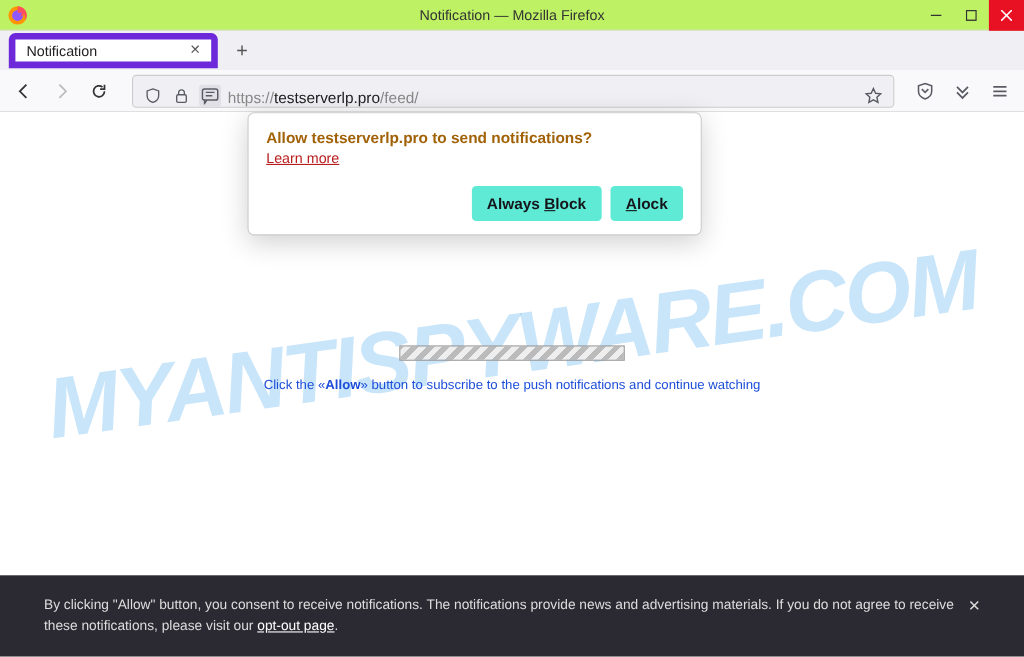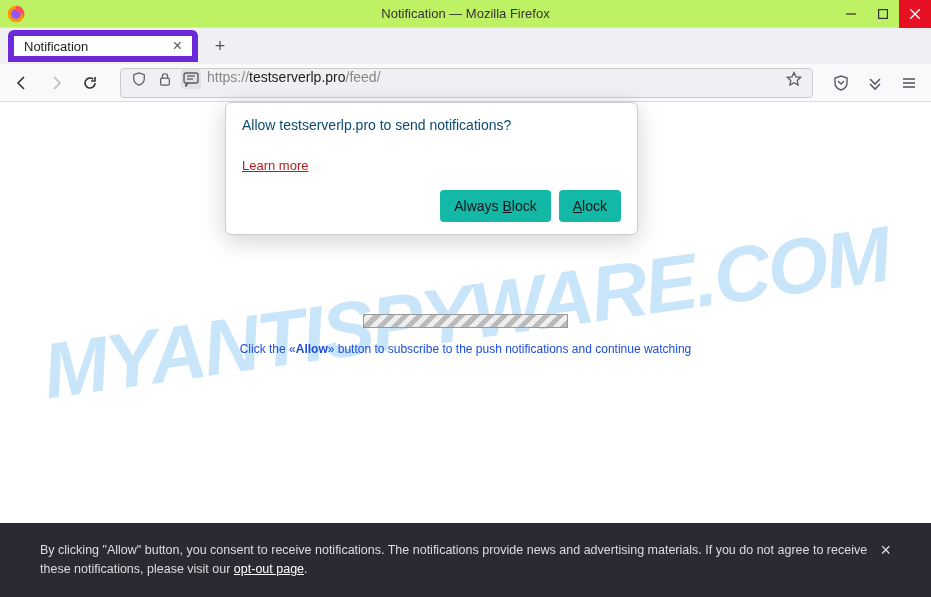--- a/index.html
+++ b/index.html
@@ -13,40 +13,40 @@
     .titlebar .win-close { background: #e81123; color: #fff; }
     
     .tabbar { height: 36px; background: #f0f0f4; display: flex; align-items: flex-end; padding: 0 4px; }
     .tab { height: 32px; background: #fff; border: 6px solid #6d28d9; border-radius: 6px 6px 0 0; display: flex; align-items: center; padding: 0 10px; min-width: 190px; gap: 8px; font-size: 13px; color: #222; margin-bottom: 2px; margin-left: 4px; }
     .tab .tab-close { margin-left: auto; font-size: 16px; color: #555; }
     .newtab { width: 28px; height: 28px; display: flex; align-items: center; justify-content: center; font-size: 18px; color: #555; margin-left: 8px; margin-bottom: 4px; }
     
     .toolbar { height: 38px; background: #f9f9fb; border-bottom: 1px solid #ddd; display: flex; align-items: center; padding: 0 8px; gap: 6px; }
     .nav-btn { width: 28px; height: 28px; display: flex; align-items: center; justify-content: center; color: #555; }
     .nav-btn.disabled { color: #bbb; }
-    .urlbar { flex: 1; height: 30px; background: #f0f0f4; border: 1px solid #ccc; border-radius: 4px; display: flex; align-items: flex-start; padding: 0 8px; gap: 6px; margin-left: 10px; }
+    .urlbar { flex: 1; height: 30px; background: #f0f0f4; border: 1px solid #ccc; border-radius: 4px; display: flex; align-items: flex-end; padding: 0 8px; gap: 6px; margin-left: 10px; }
     .urlbar .icon-slot { width: 20px; height: 20px; display: flex; align-items: center; justify-content: center; color: #5b5b66; }
     .urlbar .perm-icon { background: #e0e0e6; border-radius: 3px; padding: 2px; }
     .urlbar .url { flex: 1; font-size: 14px; color: #888; }
     .urlbar .url .domain { color: #222; }
     .toolbar-right { display: flex; gap: 6px; margin-left: 8px; }
     
     .content { position: relative; height: calc(597px - 28px - 36px - 38px - 74px); background: #fff; overflow: hidden; }
     
     .watermark { position: absolute; top: 50%; left: 50%; transform: translate(-50%, -50%) rotate(-8deg); font-size: 78px; font-weight: 900; font-style: italic; color: rgba(100, 180, 240, 0.35); white-space: nowrap; pointer-events: none; letter-spacing: -2px; font-family: Arial, sans-serif; }
     
     .page-body { position: absolute; width: 100%; text-align: center; top: 212px; }
     .progress { display: inline-block; width: 205px; height: 14px; border: 1px solid #999; background: repeating-linear-gradient(-45deg, #bbb, #bbb 5px, #eee 5px, #eee 10px); margin-bottom: 10px; }
     .page-text { font-size: 12px; color: #1d4ed8; font-family: Verdana, sans-serif; }
     
     .perm-panel { position: absolute; top: 102px; left: 225px; width: 413px; background: #fff; border: 1px solid #ccc; border-radius: 6px; box-shadow: 0 6px 24px rgba(0,0,0,0.18); padding: 14px 16px 12px; z-index: 10; }
-    .perm-title { font-size: 14px; font-weight: 400; color: #0c4a6e; margin-bottom: 23px; }
+    .perm-title { font-size: 14px; font-weight: 700; color: #a16207; margin-bottom: 2px; }
     .perm-learn { font-size: 13px; color: #b91c1c; text-decoration: underline; }
     .perm-buttons { display: flex; justify-content: flex-end; gap: 8px; margin-top: 16px; }
-    .perm-btn { background: #14b8a6; border: none; border-radius: 4px; padding: 8px 14px; font-size: 14px; font-weight: 400; color: #15141a; }
+    .perm-btn { background: #5eead4; border: none; border-radius: 4px; padding: 8px 14px; font-size: 14px; font-weight: 700; color: #15141a; }
     .perm-btn .ak { text-decoration: underline; }
     
     .cookie-bar { position: absolute; bottom: 0; left: 0; right: 0; height: 74px; background: #2b2a33; color: #ddd; font-size: 12.5px; padding: 16px 40px; display: flex; align-items: center; line-height: 1.5; }
     .cookie-bar .msg { flex: 1; }
     .cookie-bar .optout { text-decoration: underline; color: #ffffff; }
     .cookie-close { position: absolute; right: 40px; top: 14px; font-size: 18px; color: #ddd; }
     
     svg { display: block; }
   </style>
 </head>

